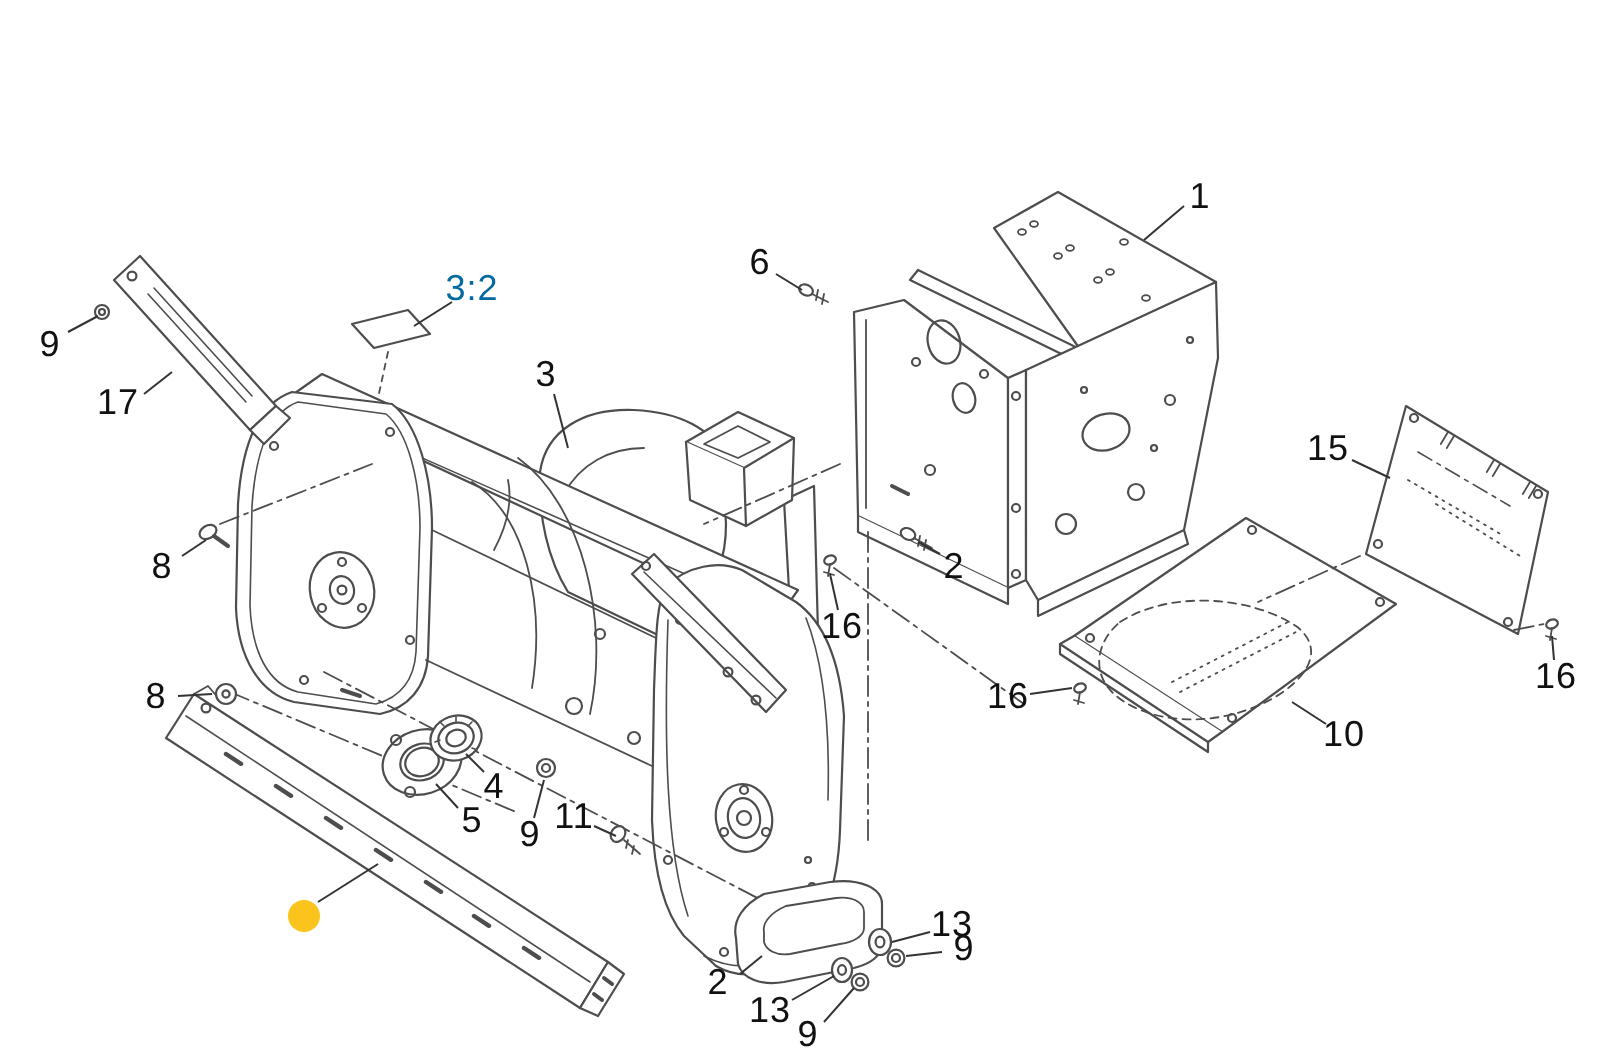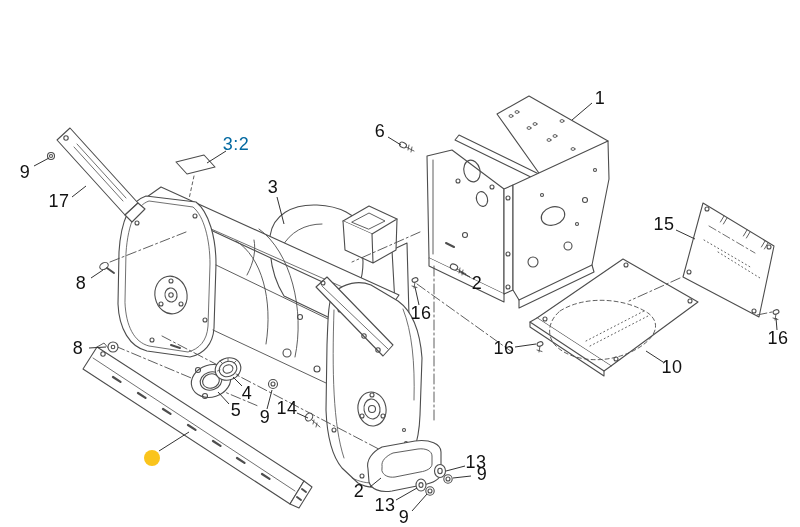--- a/index.html
+++ b/index.html
@@ -271,19 +271,19 @@
     <div class="callout" style="left: 778px; top: 338px; color: rgb(17, 17, 17);">16</div>
     <div class="callout" style="left: 672px; top: 367px; color: rgb(17, 17, 17);">10</div>
     <div class="callout" style="left: 504px; top: 348px; color: rgb(17, 17, 17);">16</div>
     <div class="callout" style="left: 477px; top: 283px; color: rgb(17, 17, 17);">2</div>
     <div class="callout" style="left: 421px; top: 313px; color: rgb(17, 17, 17);">16</div>
     <div class="callout" style="left: 81px; top: 283px; color: rgb(17, 17, 17);">8</div>
     <div class="callout" style="left: 78px; top: 348px; color: rgb(17, 17, 17);">8</div>
     <div class="callout" style="left: 247px; top: 393px; color: rgb(17, 17, 17);">4</div>
     <div class="callout" style="left: 236px; top: 410px; color: rgb(17, 17, 17);">5</div>
     <div class="callout" style="left: 265px; top: 417px; color: rgb(17, 17, 17);">9</div>
-    <div class="callout" style="left: 287px; top: 408px; color: rgb(17, 17, 17);">14</div>
+    <div class="callout" style="left: 287px; top: 408px; color: rgb(17, 17, 17);">11</div>
     <div class="callout" style="left: 359px; top: 491px; color: rgb(17, 17, 17);">2</div>
     <div class="callout" style="left: 476px; top: 462px; color: rgb(17, 17, 17);">13</div>
     <div class="callout" style="left: 482px; top: 474px; color: rgb(17, 17, 17);">9</div>
     <div class="callout" style="left: 385px; top: 505px; color: rgb(17, 17, 17);">13</div>
     <div class="callout" style="left: 404px; top: 517px; color: rgb(17, 17, 17);">9</div>
   </div>
 
 </body></html>

